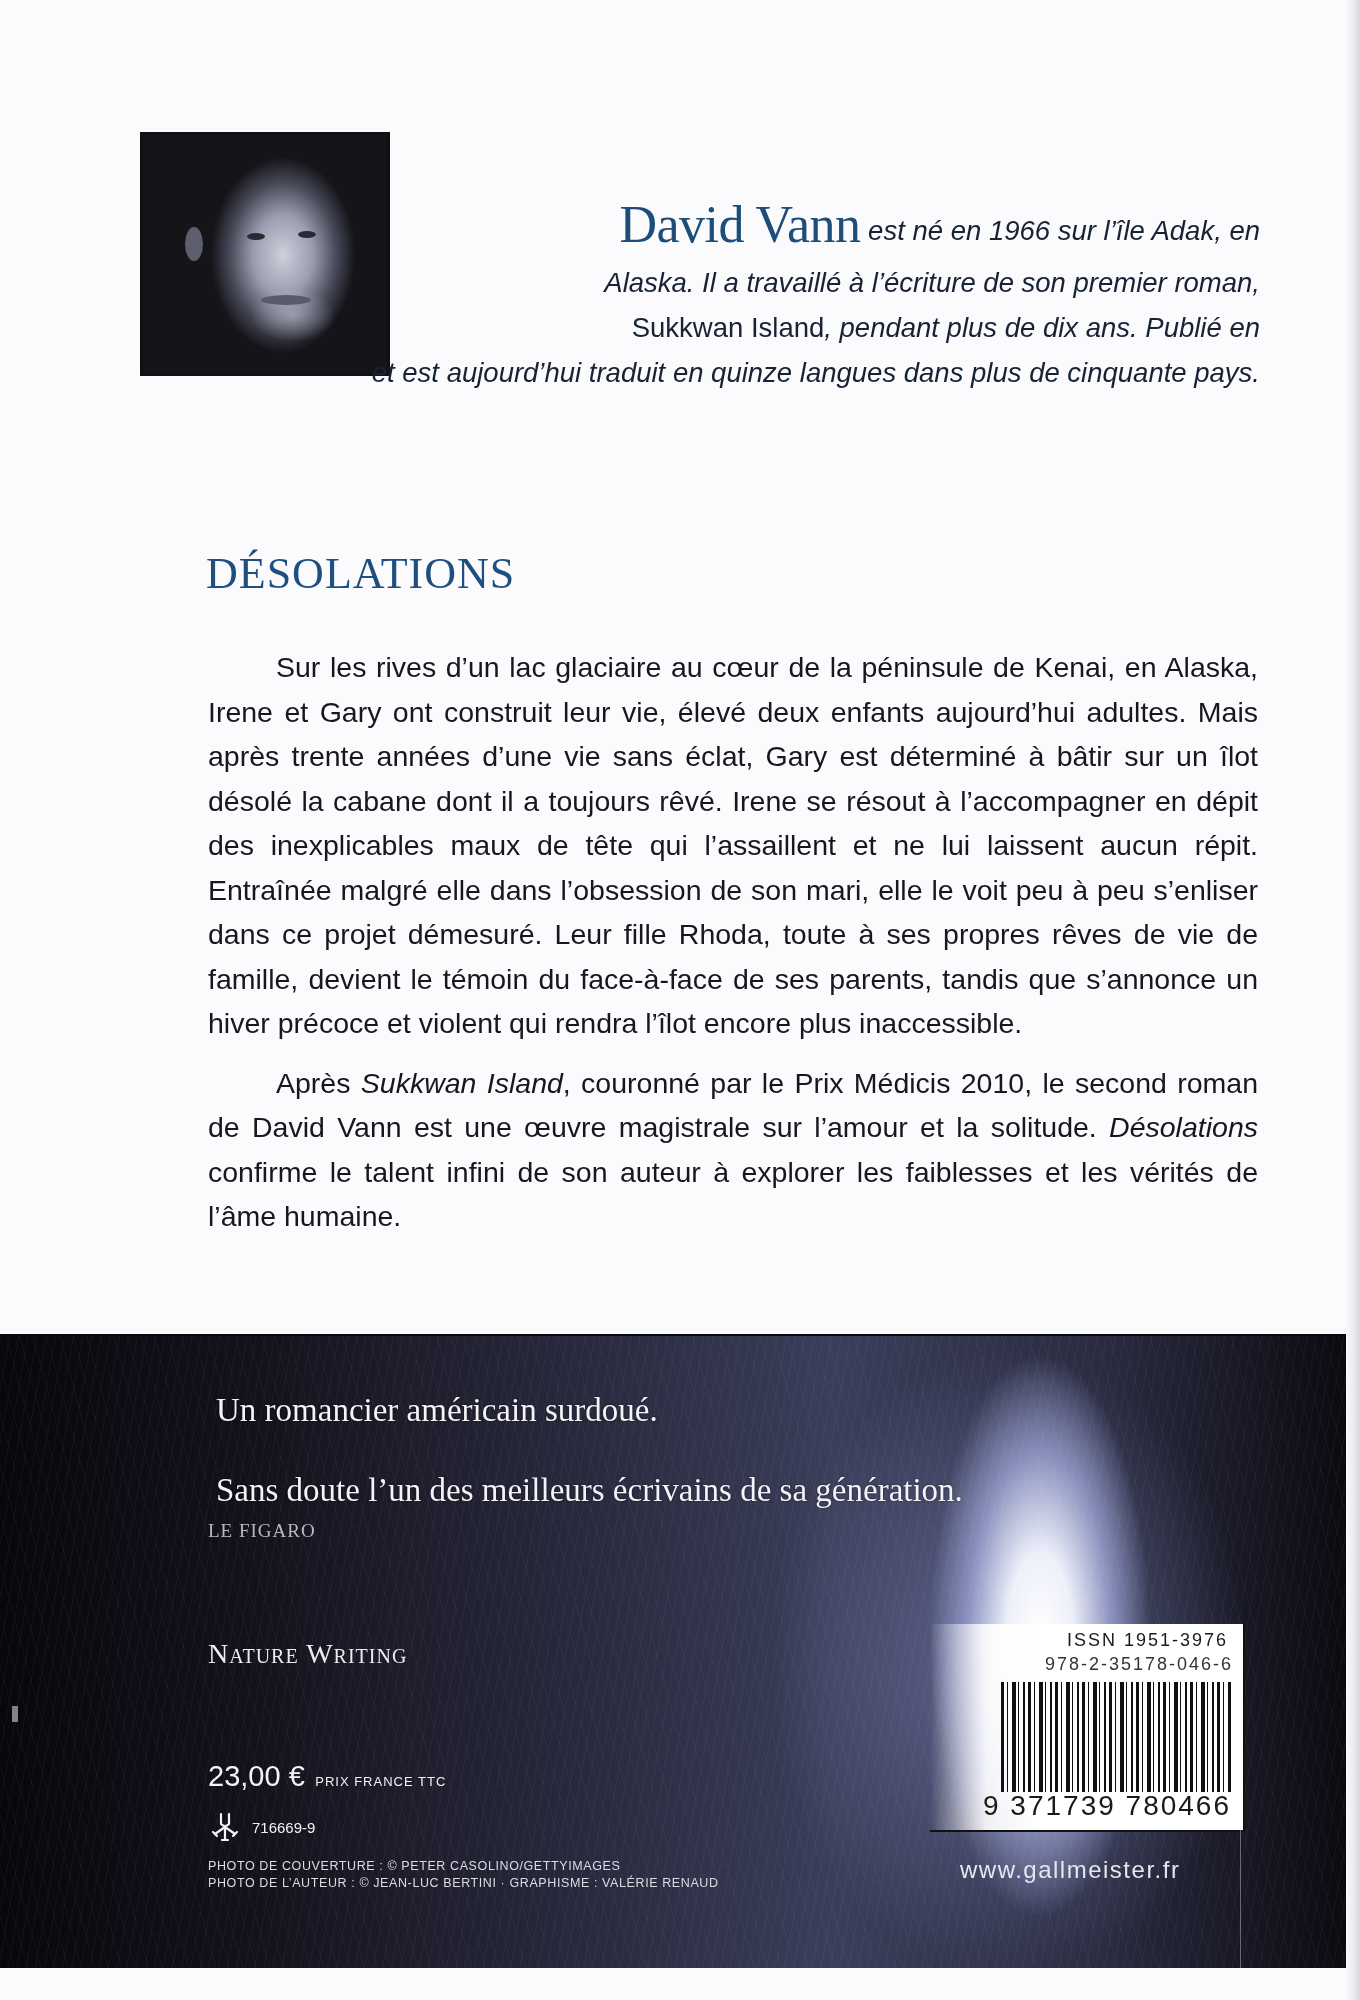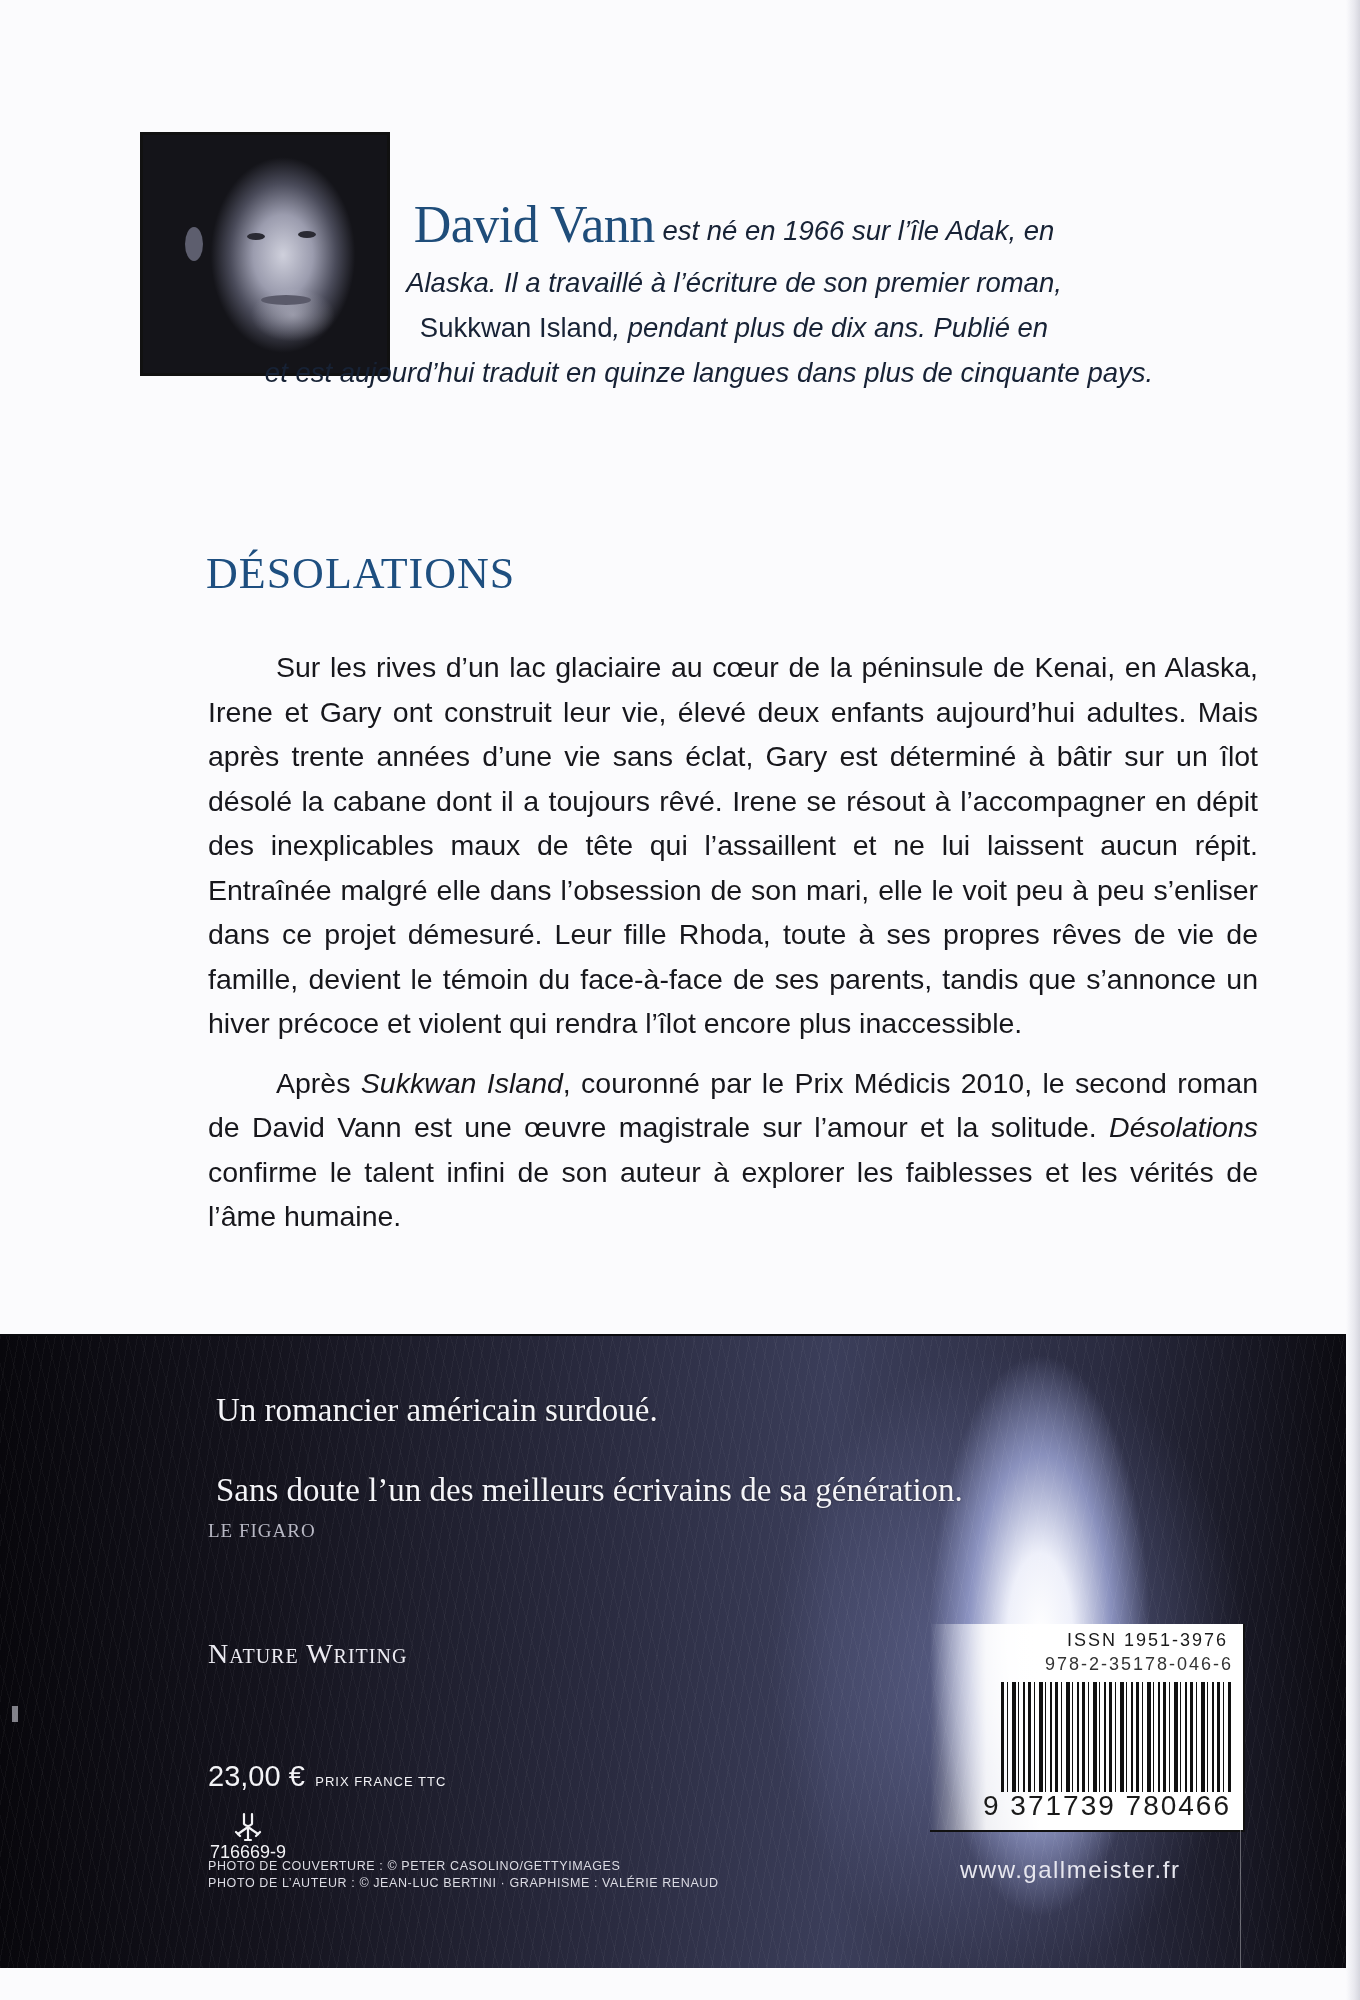--- a/index.html
+++ b/index.html
@@ -26,21 +26,21 @@
   .author-photo .eye { position: absolute; width: 18px; height: 7px; background: #2a2a33; border-radius: 50%; }
   .author-photo .eye.l { left: 104px; top: 98px; }
   .author-photo .eye.r { left: 155px; top: 96px; }
   .author-photo .mouth { position: absolute; left: 118px; top: 160px; width: 50px; height: 10px; border-radius: 50%; background: #5a5a6a; }
   .author-photo .ear { position: absolute; left: 42px; top: 92px; width: 18px; height: 34px; border-radius: 50%; background: #5d5e6e; }
 
   .bio {
     position: absolute; left: 208px; top: 196px; width: 1052px;
     font-size: 27.5px; line-height: 45px; color: #172235;
   }
-  .bio .line { display: block; text-align: center; white-space: nowrap; }
+  .bio .line { display: block; text-align: right; white-space: nowrap; }
   .bio .author-name {
     font-family: "Liberation Serif", serif; font-size: 52px; color: #1f4d7a; font-style: normal;
     letter-spacing: -0.5px; vertical-align: -2px;
   }
   .bio .it { font-style: italic; }
   .bio .rm { font-style: normal; }
   .bio .first-line { line-height: 58px; }
 
   .book-title {
     position: absolute; left: 206px; top: 548px;
@@ -84,21 +84,21 @@
   .collection {
     position: absolute; left: 208px; top: 302px; color: #ecebf2;
     font-family: "Liberation Serif", serif; font-size: 28px; font-variant: small-caps; letter-spacing: 1px;
   }
   .price {
     position: absolute; left: 208px; top: 424px; color: #f3f3f6; white-space: nowrap;
   }
   .price .amount { font-size: 29px; }
   .price .price-label { font-size: 13px; letter-spacing: 1px; margin-left: 6px; }
   .code {
-    position: absolute; left: 210px; top: 476px; color: #f3f3f6; font-size: 18px; display: flex; align-items: center;  flex-direction: column;
+    position: absolute; left: 210px; top: 476px; color: #f3f3f6; font-size: 15px; display: flex; align-items: center; gap: 12px;
   }
   .code svg { width: 30px; height: 30px; }
   .credits {
     position: absolute; left: 208px; top: 522px; color: #dcdce4; font-size: 12.5px; line-height: 17px;
     letter-spacing: 0.6px; white-space: nowrap;
   }
   .barcode-box {
     position: absolute; left: 930px; top: 288px; width: 313px; height: 206px;
     background: linear-gradient(to right, rgba(255,255,255,0) 0%, rgba(255,255,255,0.9) 18%, #fff 35%);
     border-right: 2px solid #111; border-bottom: 2px solid #111;

